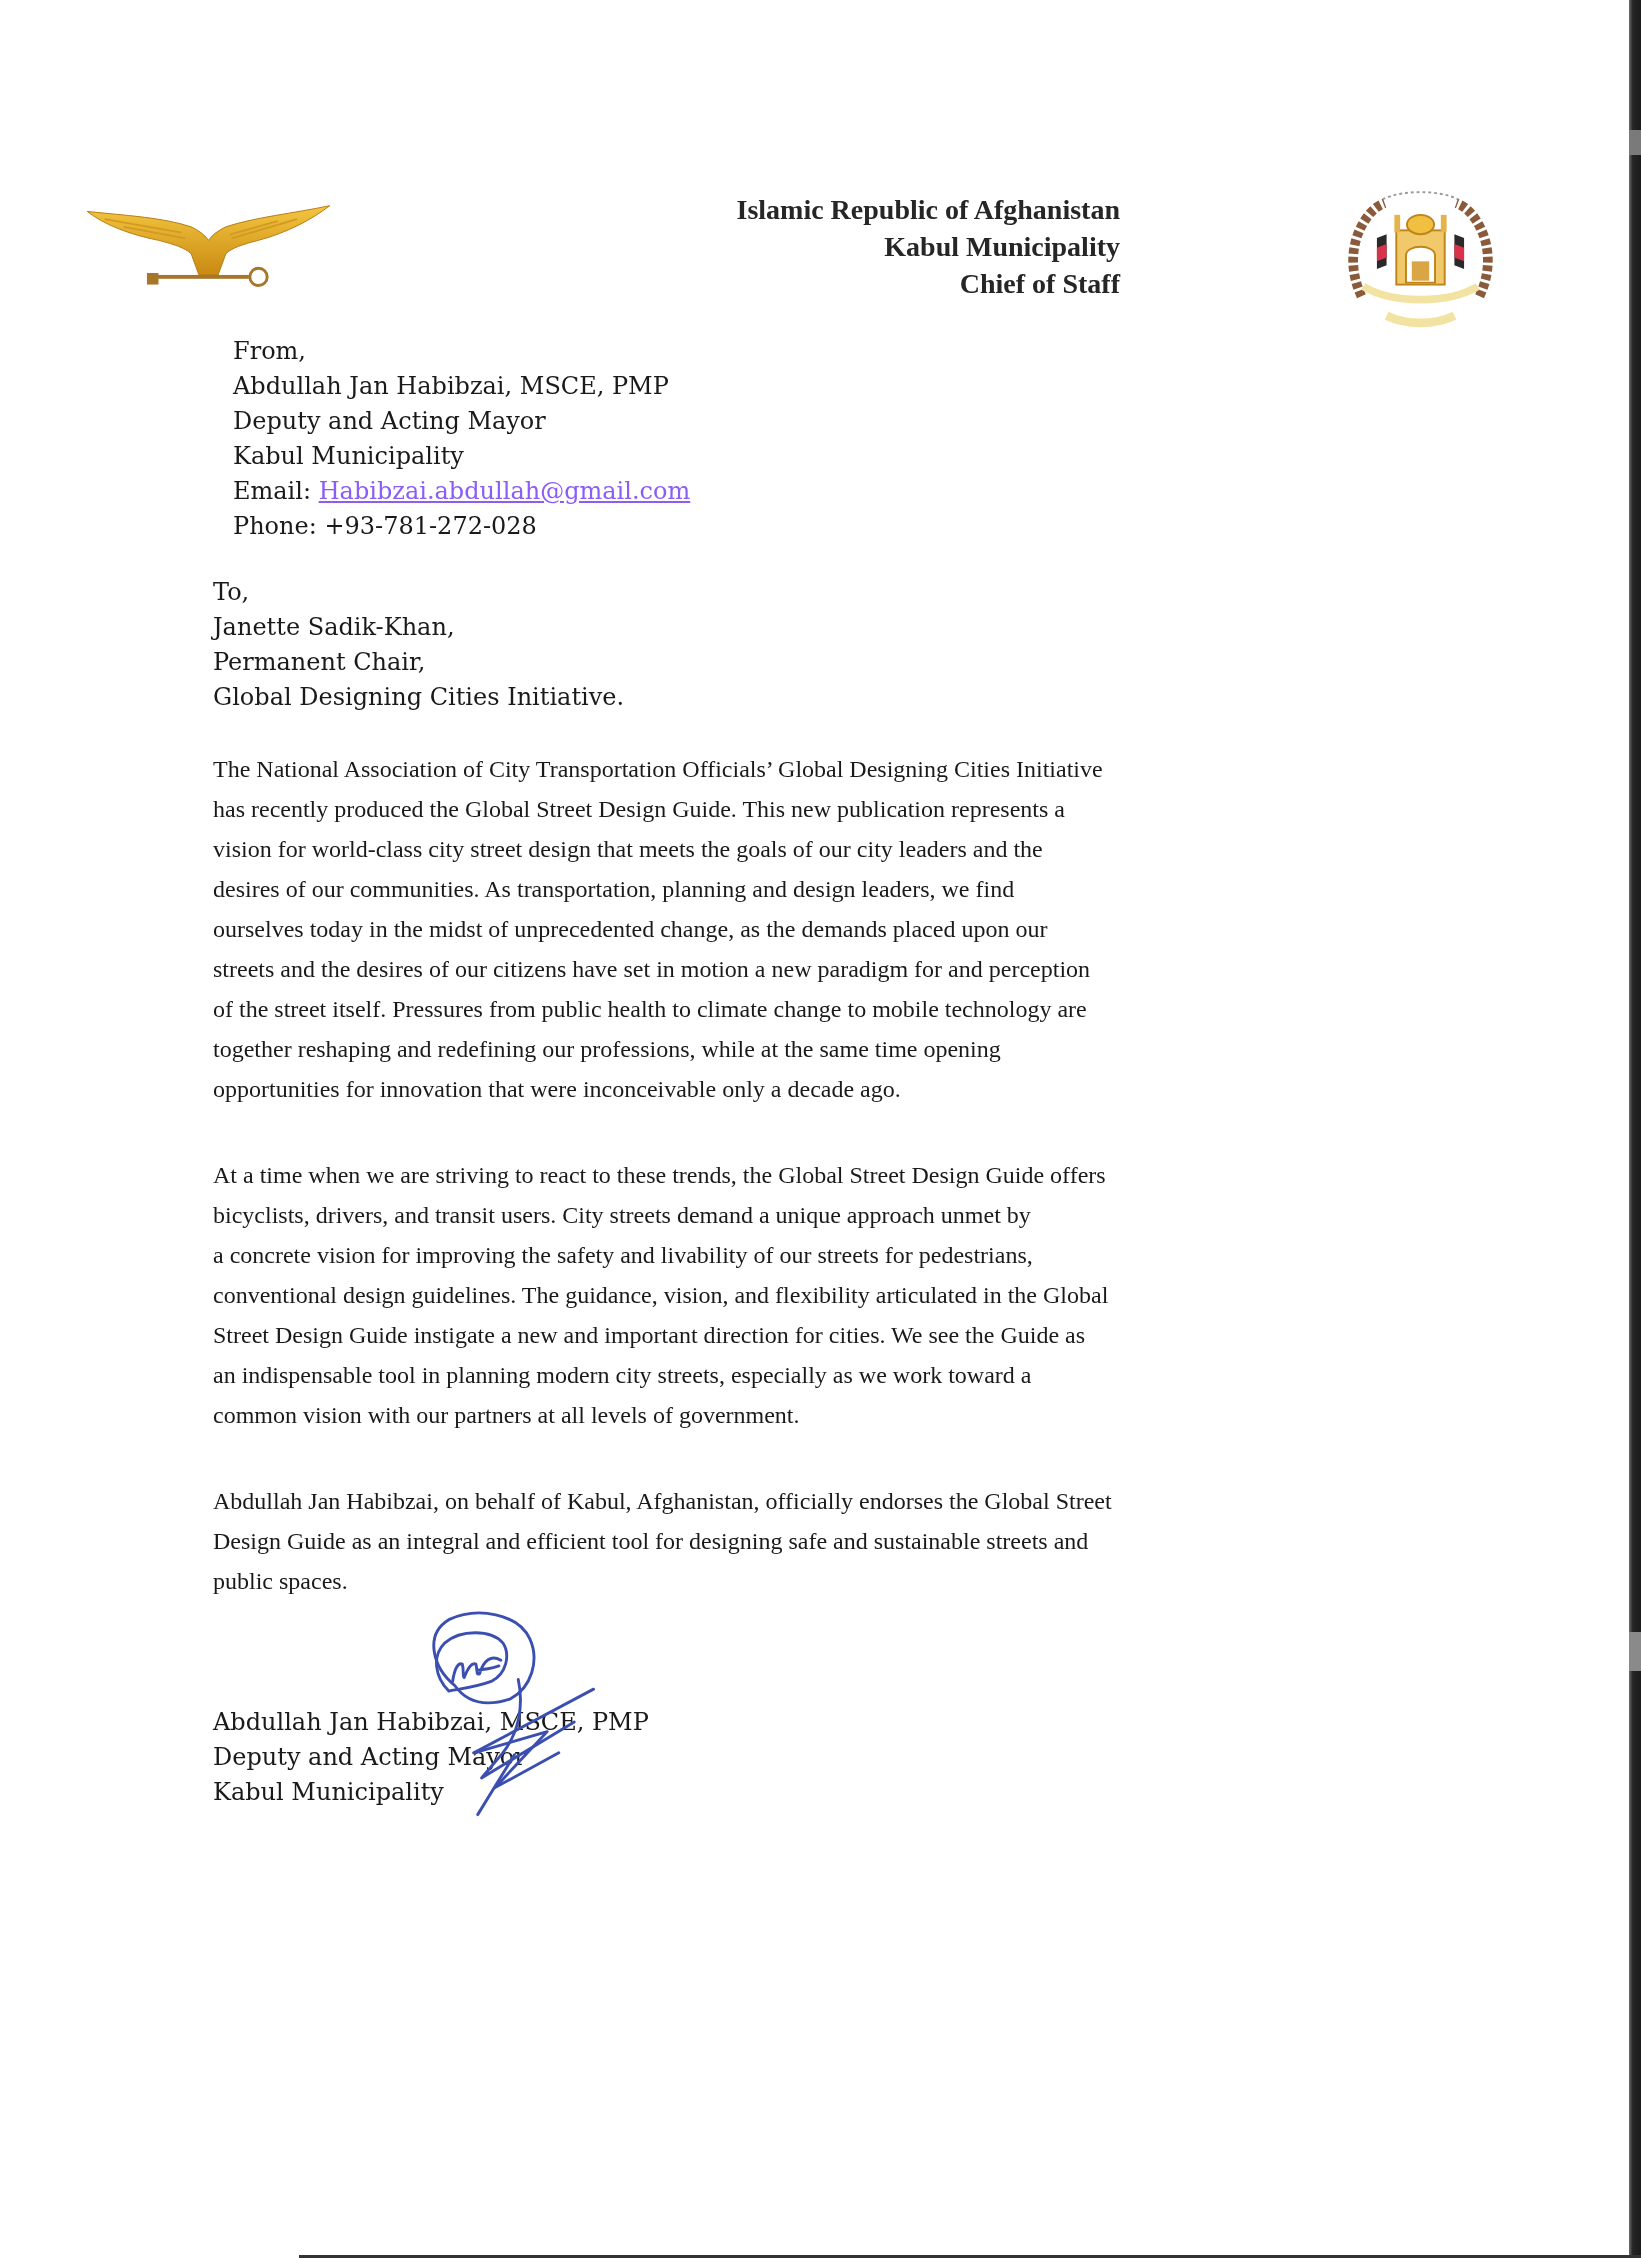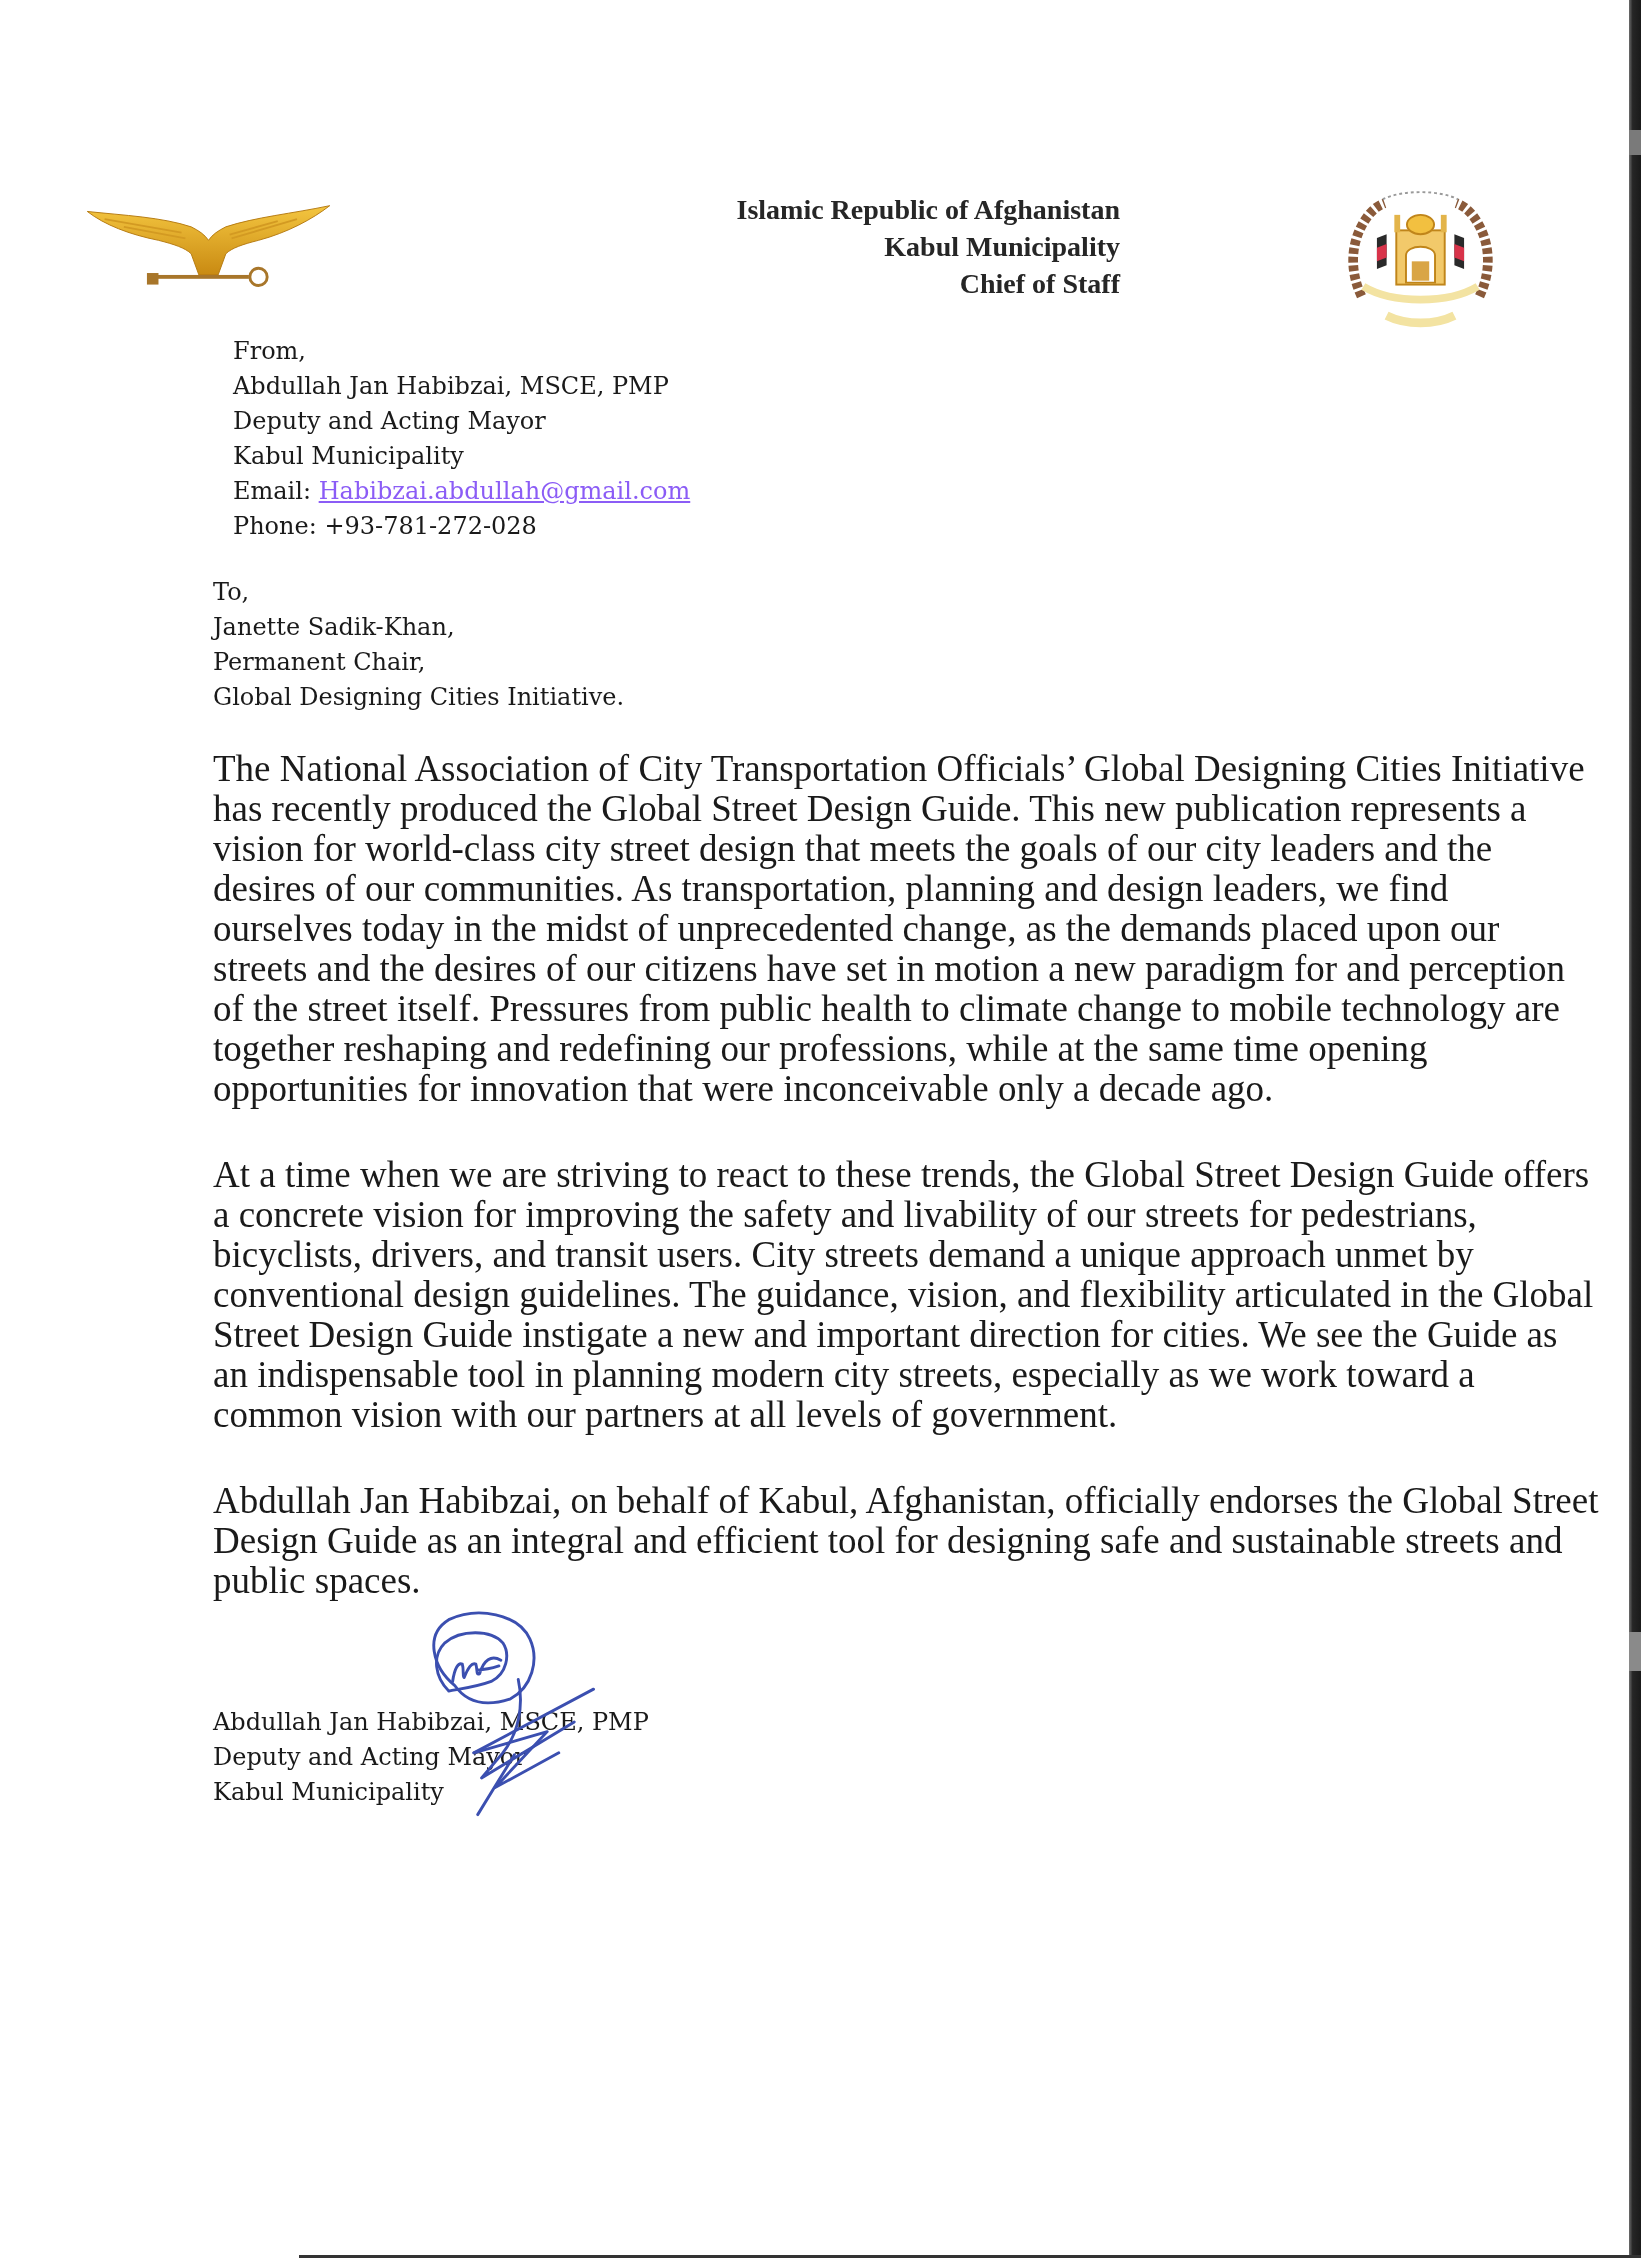--- a/index.html
+++ b/index.html
@@ -29,21 +29,21 @@
   .block {
     position: absolute; left: 213px;
     font-family: "DejaVu Serif", serif; font-size: 24px; line-height: 35px; color: #1a1a1a;
     white-space: nowrap;
   }
   .block .line { display: block; }
   .email-link { color: #8b5cf6; text-decoration: underline; }
 
   .para {
     position: absolute; left: 213px; width: 1188px;
-    font-family: "Liberation Serif", serif; font-size: 37px; line-height: 40px;
+    font-family: "Liberation Serif", serif; font-size: 24px; line-height: 40px;
     color: #1a1a1a; text-align: left;
   }
   .para .line { display: block; white-space: nowrap; }
 
   .signature { position: absolute; left: 410px; top: 1610px; width: 203px; height: 222px; }
 </style>
 </head>
 <body>
 
 <div class="scan-edge">
@@ -113,22 +113,22 @@
   <span class="line">desires of our communities. As transportation, planning and design leaders, we find</span>
   <span class="line">ourselves today in the midst of unprecedented change, as the demands placed upon our</span>
   <span class="line">streets and the desires of our citizens have set in motion a new paradigm for and perception</span>
   <span class="line">of the street itself. Pressures from public health to climate change to mobile technology are</span>
   <span class="line">together reshaping and redefining our professions, while at the same time opening</span>
   <span class="line">opportunities for innovation that were inconceivable only a decade ago.</span>
 </div>
 
 <div class="para" style="top:1155px;">
   <span class="line">At a time when we are striving to react to these trends, the Global Street Design Guide offers</span>
+  <span class="line">bicyclists, drivers, and transit users. City streets demand a unique approach unmet by</span>
   <span class="line">a concrete vision for improving the safety and livability of our streets for pedestrians,</span>
-  <span class="line">bicyclists, drivers, and transit users. City streets demand a unique approach unmet by</span>
   <span class="line">conventional design guidelines. The guidance, vision, and flexibility articulated in the Global</span>
   <span class="line">Street Design Guide instigate a new and important direction for cities. We see the Guide as</span>
   <span class="line">an indispensable tool in planning modern city streets, especially as we work toward a</span>
   <span class="line">common vision with our partners at all levels of government.</span>
 </div>
 
 <div class="para" style="top:1481px;">
   <span class="line">Abdullah Jan Habibzai, on behalf of Kabul, Afghanistan, officially endorses the Global Street</span>
   <span class="line">Design Guide as an integral and efficient tool for designing safe and sustainable streets and</span>
   <span class="line">public spaces.</span>

